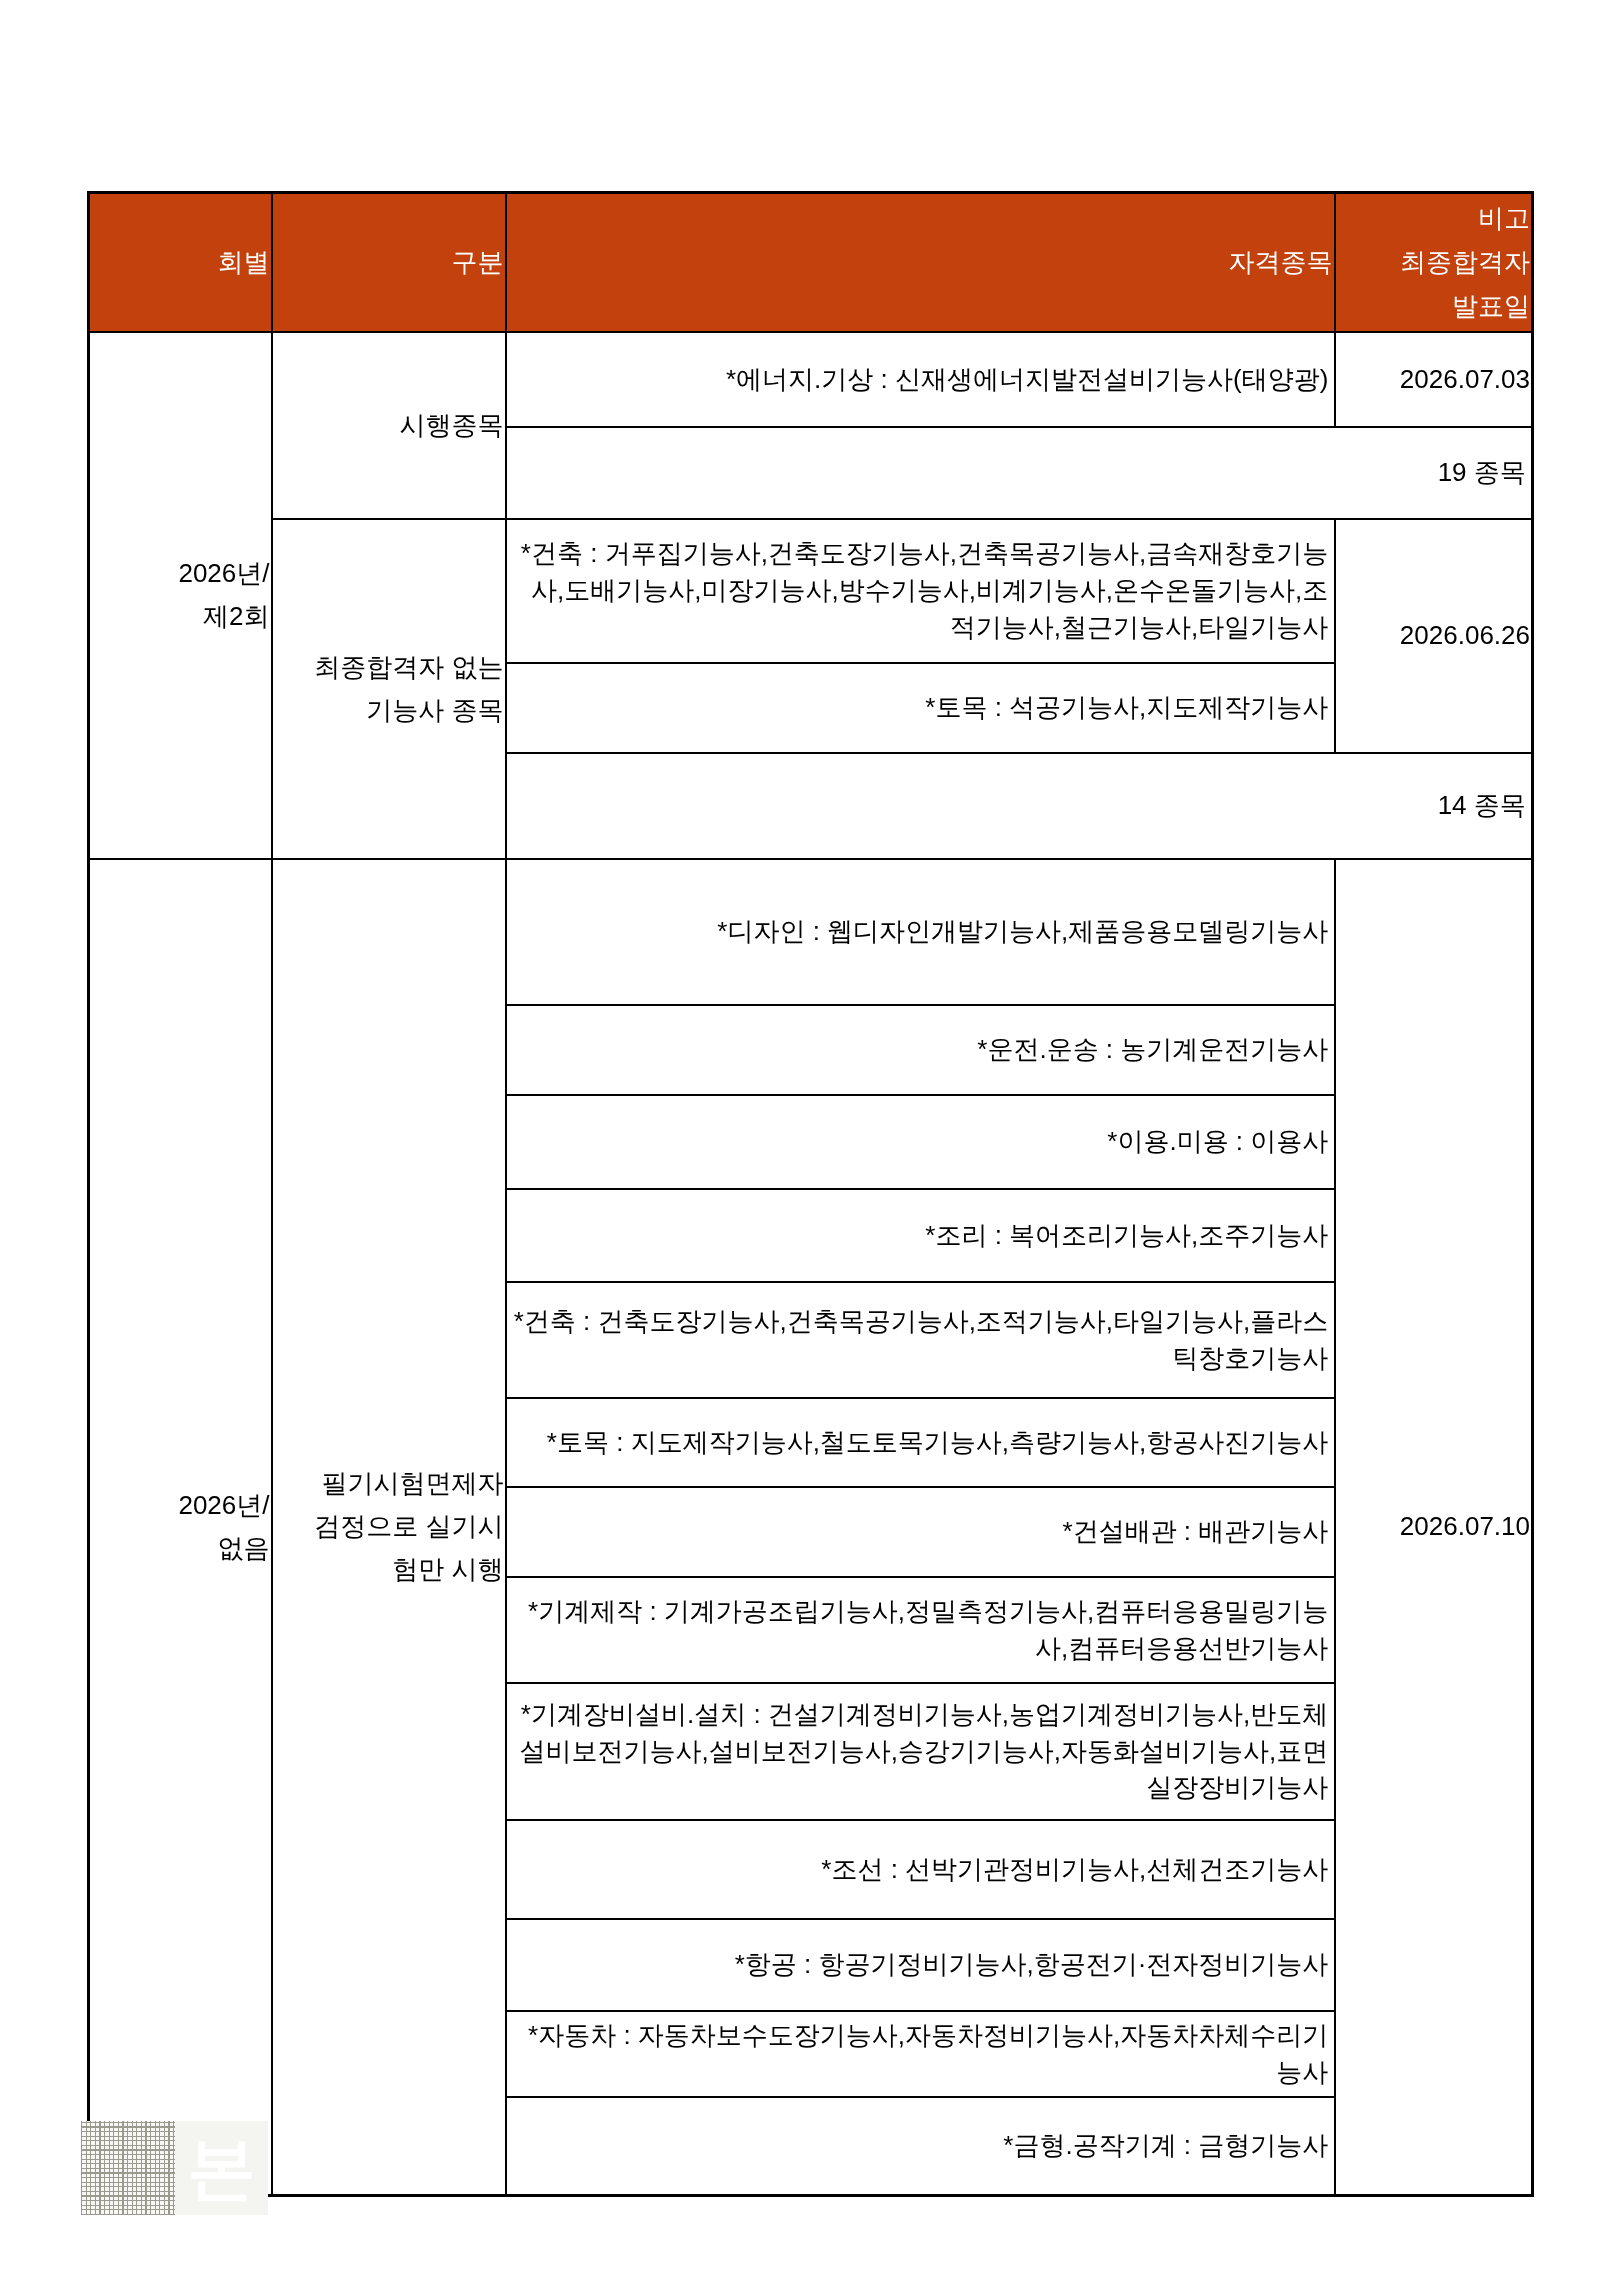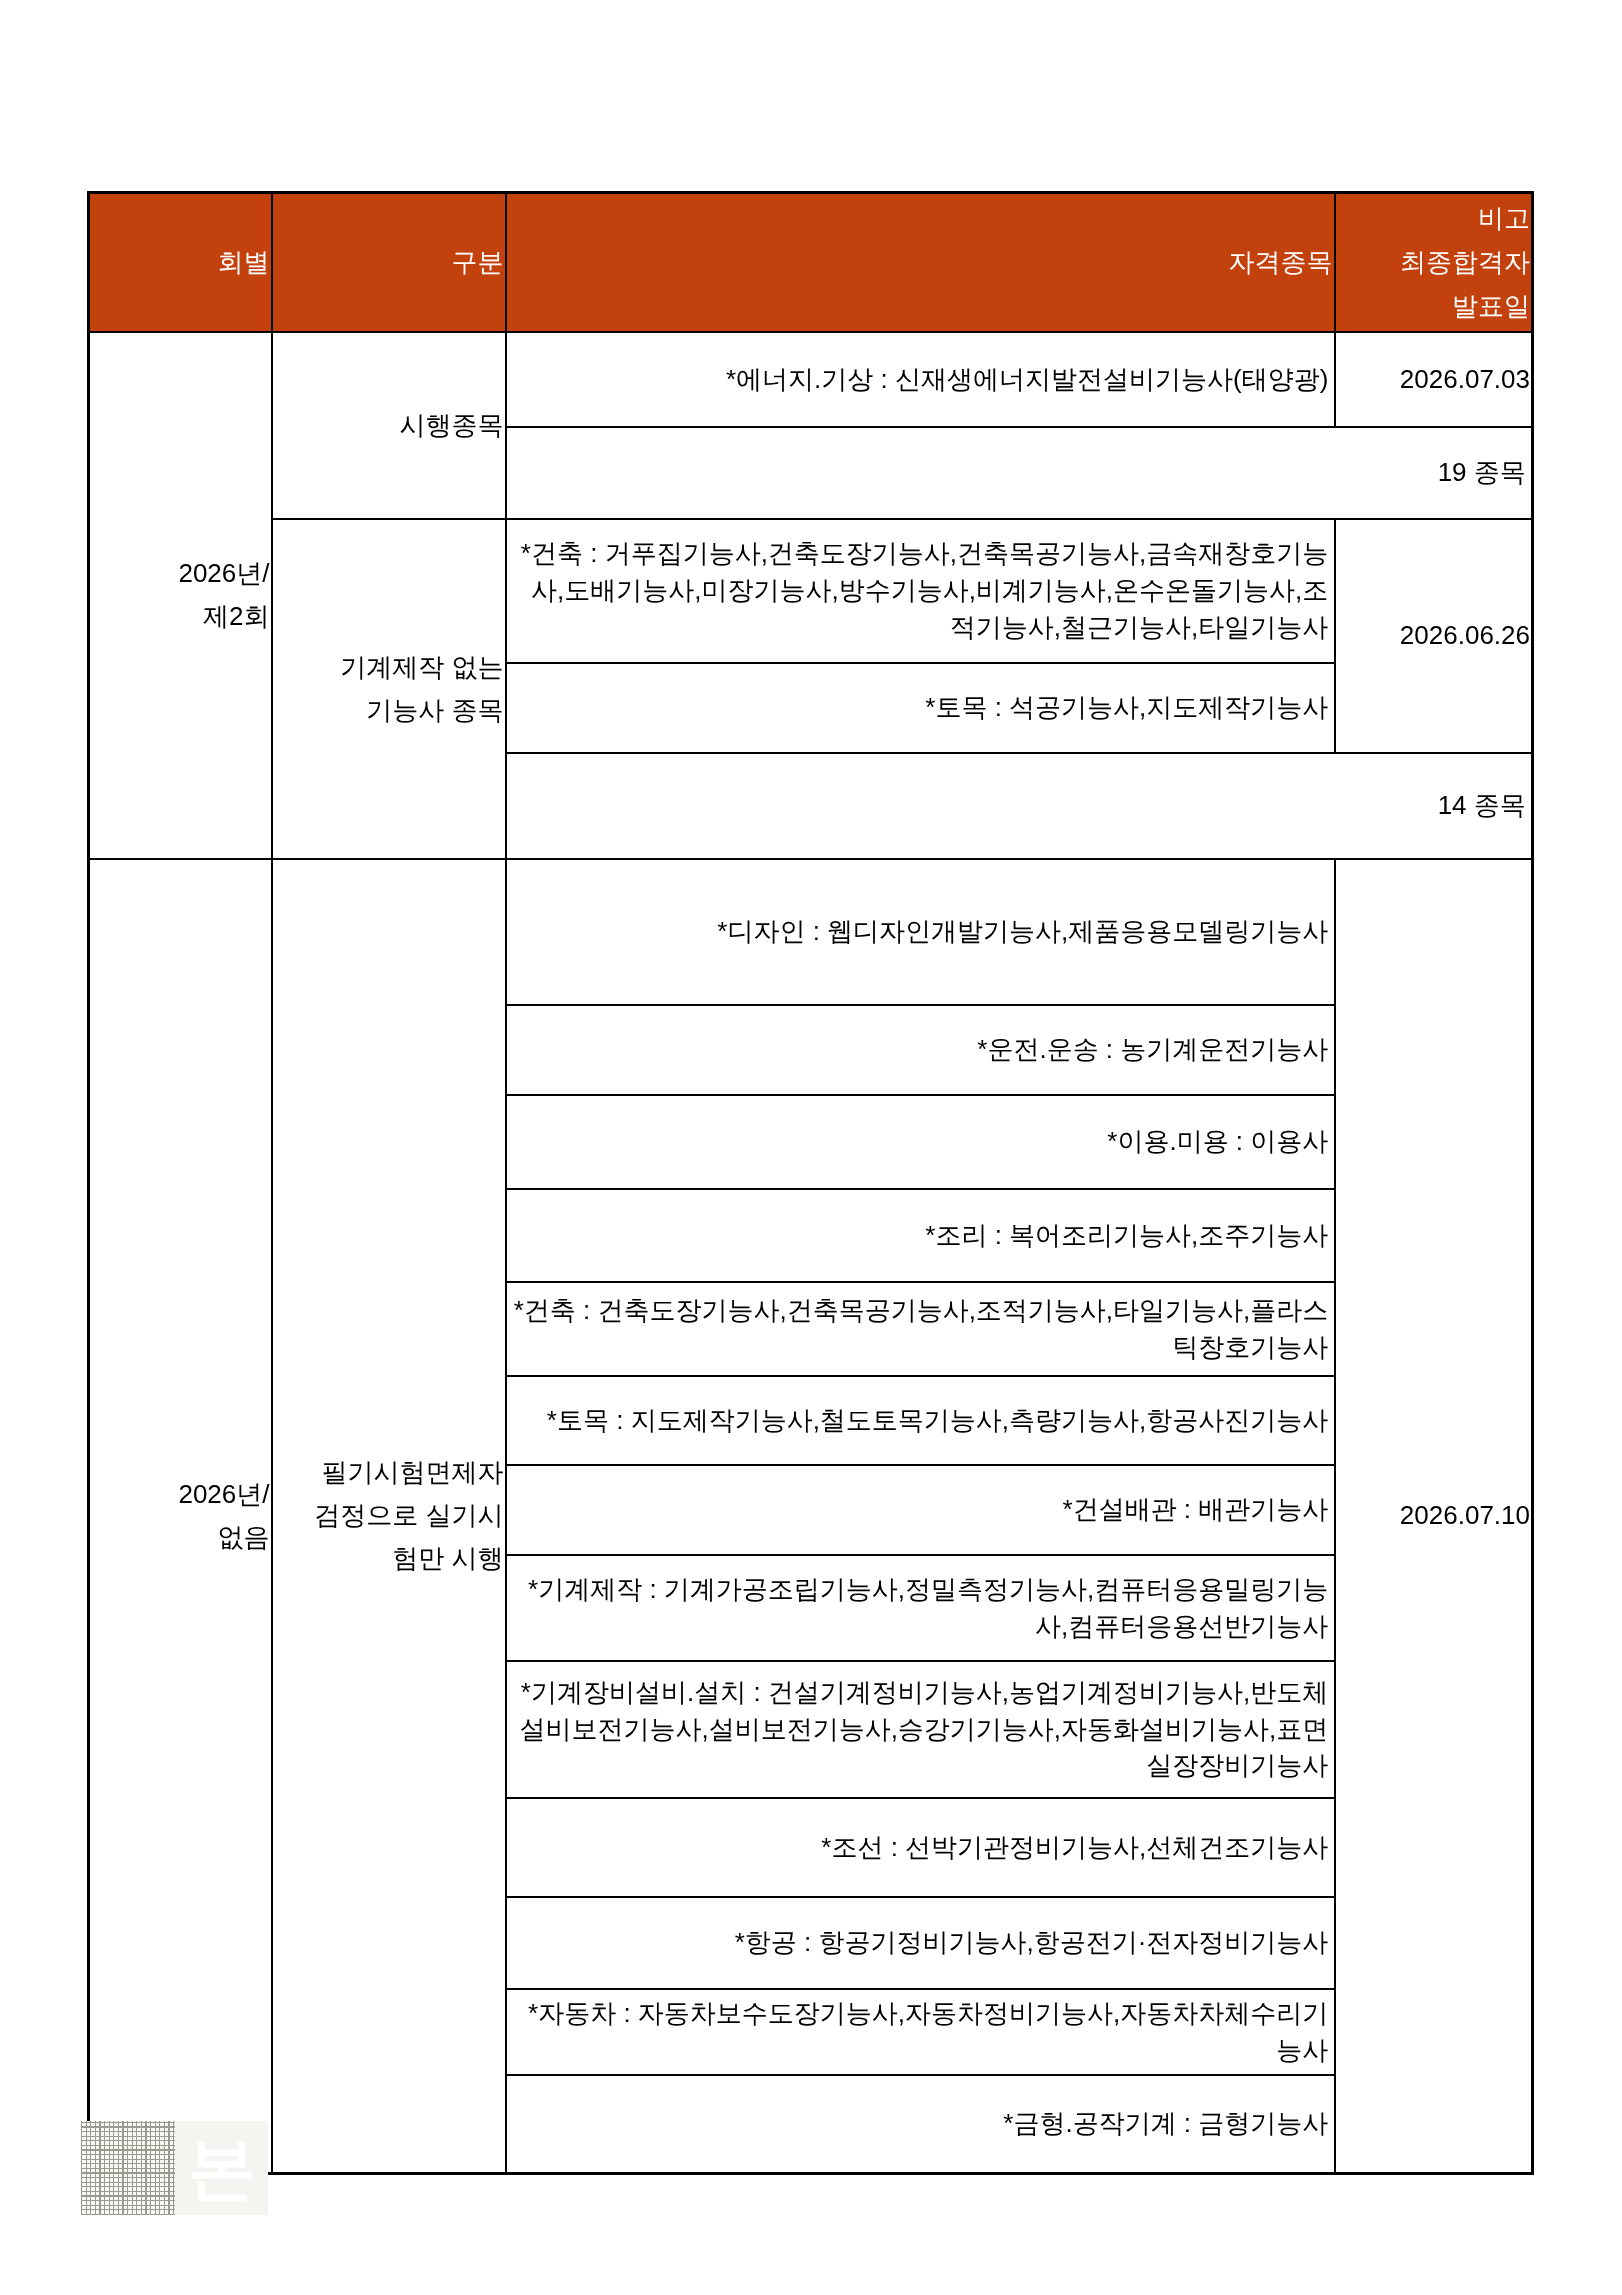--- a/index.html
+++ b/index.html
@@ -106,21 +106,21 @@
       <td class="mid pre tb" rowspan="5">2026년/
 제2회</td>
       <td class="mid tb" rowspan="2">시행종목</td>
       <td class="qual tb">*에너지.기상 : 신재생에너지발전설비기능사(태양광)</td>
       <td class="mid tb">2026.07.03</td>
     </tr>
     <tr style="height:92px">
       <td class="qual tb" colspan="2">19 종목</td>
     </tr>
     <tr style="height:144px">
-      <td class="mid pre tb" rowspan="3">기계제작 없는
+      <td class="mid pre tb" rowspan="3">최종합격자 없는
 기능사 종목</td>
       <td class="qual tb">*건축 : 거푸집기능사,건축도장기능사,건축목공기능사,금속재창호기능사,도배기능사,미장기능사,방수기능사,비계기능사,온수온돌기능사,조적기능사,철근기능사,타일기능사</td>
       <td class="mid tb" rowspan="2">2026.06.26</td>
     </tr>
     <tr style="height:90px">
       <td class="qual tb">*토목 : 석공기능사,지도제작기능사</td>
     </tr>
     <tr style="height:106px">
       <td class="qual tb" colspan="2">14 종목</td>
     </tr>
@@ -136,21 +136,21 @@
     </tr>
     <tr style="height:90px">
       <td class="qual tb">*운전.운송 : 농기계운전기능사</td>
     </tr>
     <tr style="height:94px">
       <td class="qual tb">*이용.미용 : 이용사</td>
     </tr>
     <tr style="height:93px">
       <td class="qual tb">*조리 : 복어조리기능사,조주기능사</td>
     </tr>
-    <tr style="height:94px">
+    <tr style="height:116px">
       <td class="qual tb">*건축 : 건축도장기능사,건축목공기능사,조적기능사,타일기능사,플라스틱창호기능사</td>
     </tr>
     <tr style="height:89px">
       <td class="qual tb">*토목 : 지도제작기능사,철도토목기능사,측량기능사,항공사진기능사</td>
     </tr>
     <tr style="height:90px">
       <td class="qual tb">*건설배관 : 배관기능사</td>
     </tr>
     <tr style="height:106px">
       <td class="qual tb">*기계제작 : 기계가공조립기능사,정밀측정기능사,컴퓨터응용밀링기능사,컴퓨터응용선반기능사</td>

